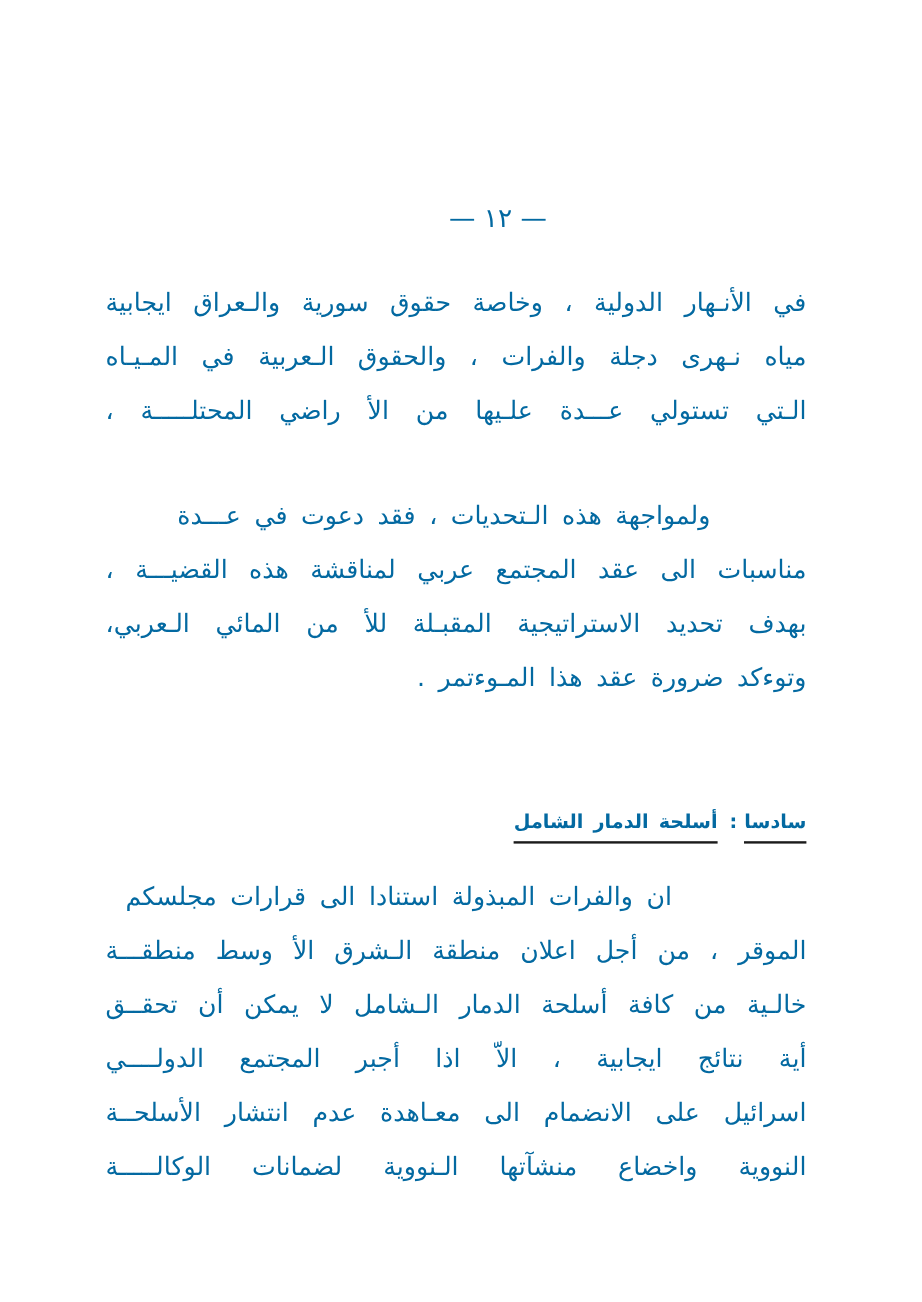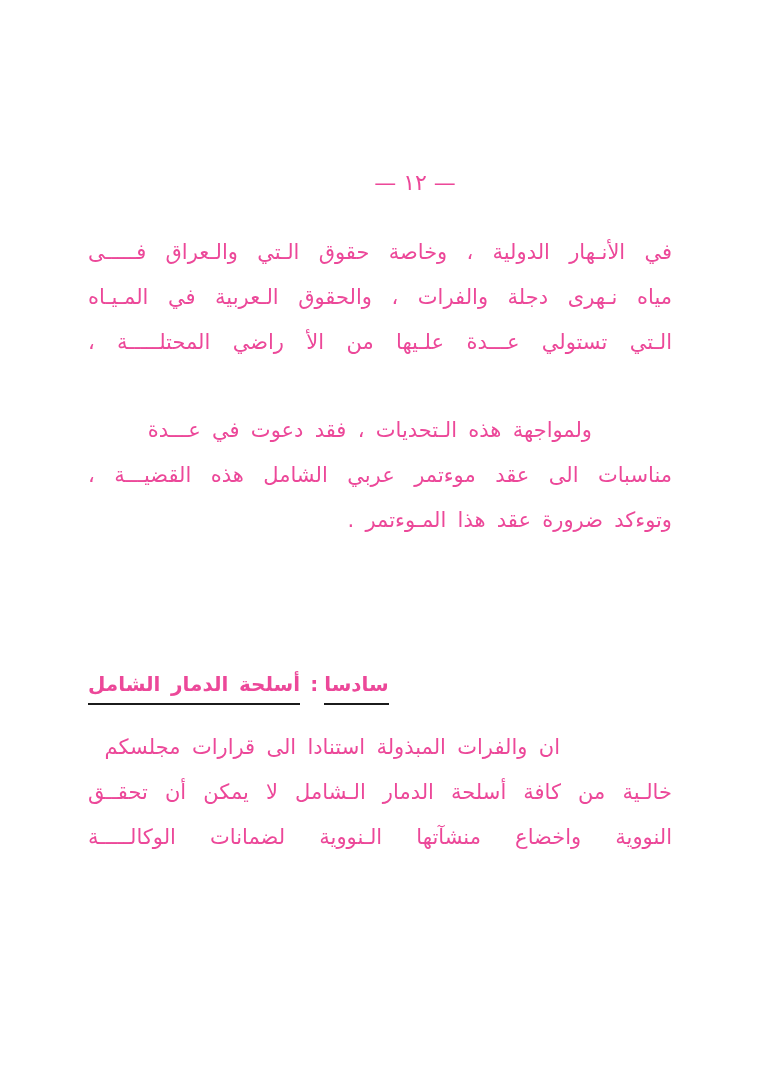--- a/index.html
+++ b/index.html
@@ -7,21 +7,21 @@
     padding: 0;
     background: #ffffff;
   }
   .page {
     position: relative;
     width: 768px;
     height: 1085px;
     background: #ffffff;
     overflow: hidden;
     font-family: "DejaVu Sans", sans-serif;
-    color: #ec4899;
+    color: #0369a1;
   }
   .page-number {
     position: absolute;
     top: 160px;
     left: 340px;
     width: 150px;
     height: 45px;
     line-height: 45px;
     font-size: 22px;
     text-align: center;
@@ -61,23 +61,23 @@
   }
   .line.indent-sm { padding-right: 80px; }
   .line.indent-md { padding-right: 112px; }
   .section-heading {
     position: absolute;
     left: 0;
     right: 0;
     top: 662px;
     height: 52px;
     line-height: 45px;
-    font-size: 20px;
+    font-size: 16px;
     font-weight: 600;
-    text-align: left;
+    text-align: right;
     direction: rtl;
     word-spacing: 0.18em;
   }
   .underlined {
     border-bottom: 2px solid #1b1b1b;
     padding-bottom: 7px;
   }
   .heading-colon {
     display: inline-block;
     padding: 0 6px 0 10px;
@@ -86,35 +86,39 @@
 </head>
 <body>
 
 <div class="page">
 
   <div class="page-number">— ١٢ —</div>
 
   <div class="content">
 
     <div class="para para-1">
-      <span class="line justify">في الأنـهار الدولية ، وخاصة حقوق الـتي والـعراق فـــــى</span>
+      <span class="line justify">في الأنـهار الدولية ، وخاصة حقوق سورية والـعراق ايجابية</span>
       <span class="line justify">مياه نـهرى دجلة والفرات ، والحقوق الـعربية في المـيـاه</span>
       <span class="line justify">الـتي تستولي عـــدة علـيها من الأ راضي المحتلـــــة ،</span>
     </div>
 
     <div class="para para-2">
       <span class="line indent-sm">ولمواجهة هذه الـتحديات ، فقد دعوت في عـــدة</span>
-      <span class="line justify">مناسبات الى عقد موءتمر عربي الشامل هذه القضيـــة ،</span>
+      <span class="line justify">مناسبات الى عقد المجتمع عربي لمناقشة هذه القضيـــة ،</span>
+      <span class="line justify">بهدف تحديد الاستراتيجية المقبـلة للأ من المائي الـعربي،</span>
       <span class="line">وتوءكد ضرورة عقد هذا المـوءتمر .</span>
     </div>
 
     <div class="section-heading">
       <span class="underlined">سادسا</span><span class="heading-colon">:</span><span class="underlined">أسلحة الدمار الشامل</span>
     </div>
 
     <div class="para para-3">
       <span class="line indent-md">ان والفرات المبذولة استنادا الى قرارات مجلسكم</span>
+      <span class="line justify">الموقر ، من أجل اعلان منطقة الـشرق الأ وسط منطقـــة</span>
       <span class="line justify">خالـية من كافة أسلحة الدمار الـشامل لا يمكن أن تحقــق</span>
+      <span class="line justify">أية نتائج ايجابية ، الاّ اذا أجبر المجتمع الدولــــي</span>
+      <span class="line justify">اسرائيل على الانضمام الى معـاهدة عدم انتشار الأسلحــة</span>
       <span class="line justify">النووية واخضاع منشآتها الـنووية لضمانات الوكالـــــة</span>
     </div>
 
   </div>
 </div>
 
 </body></html>

